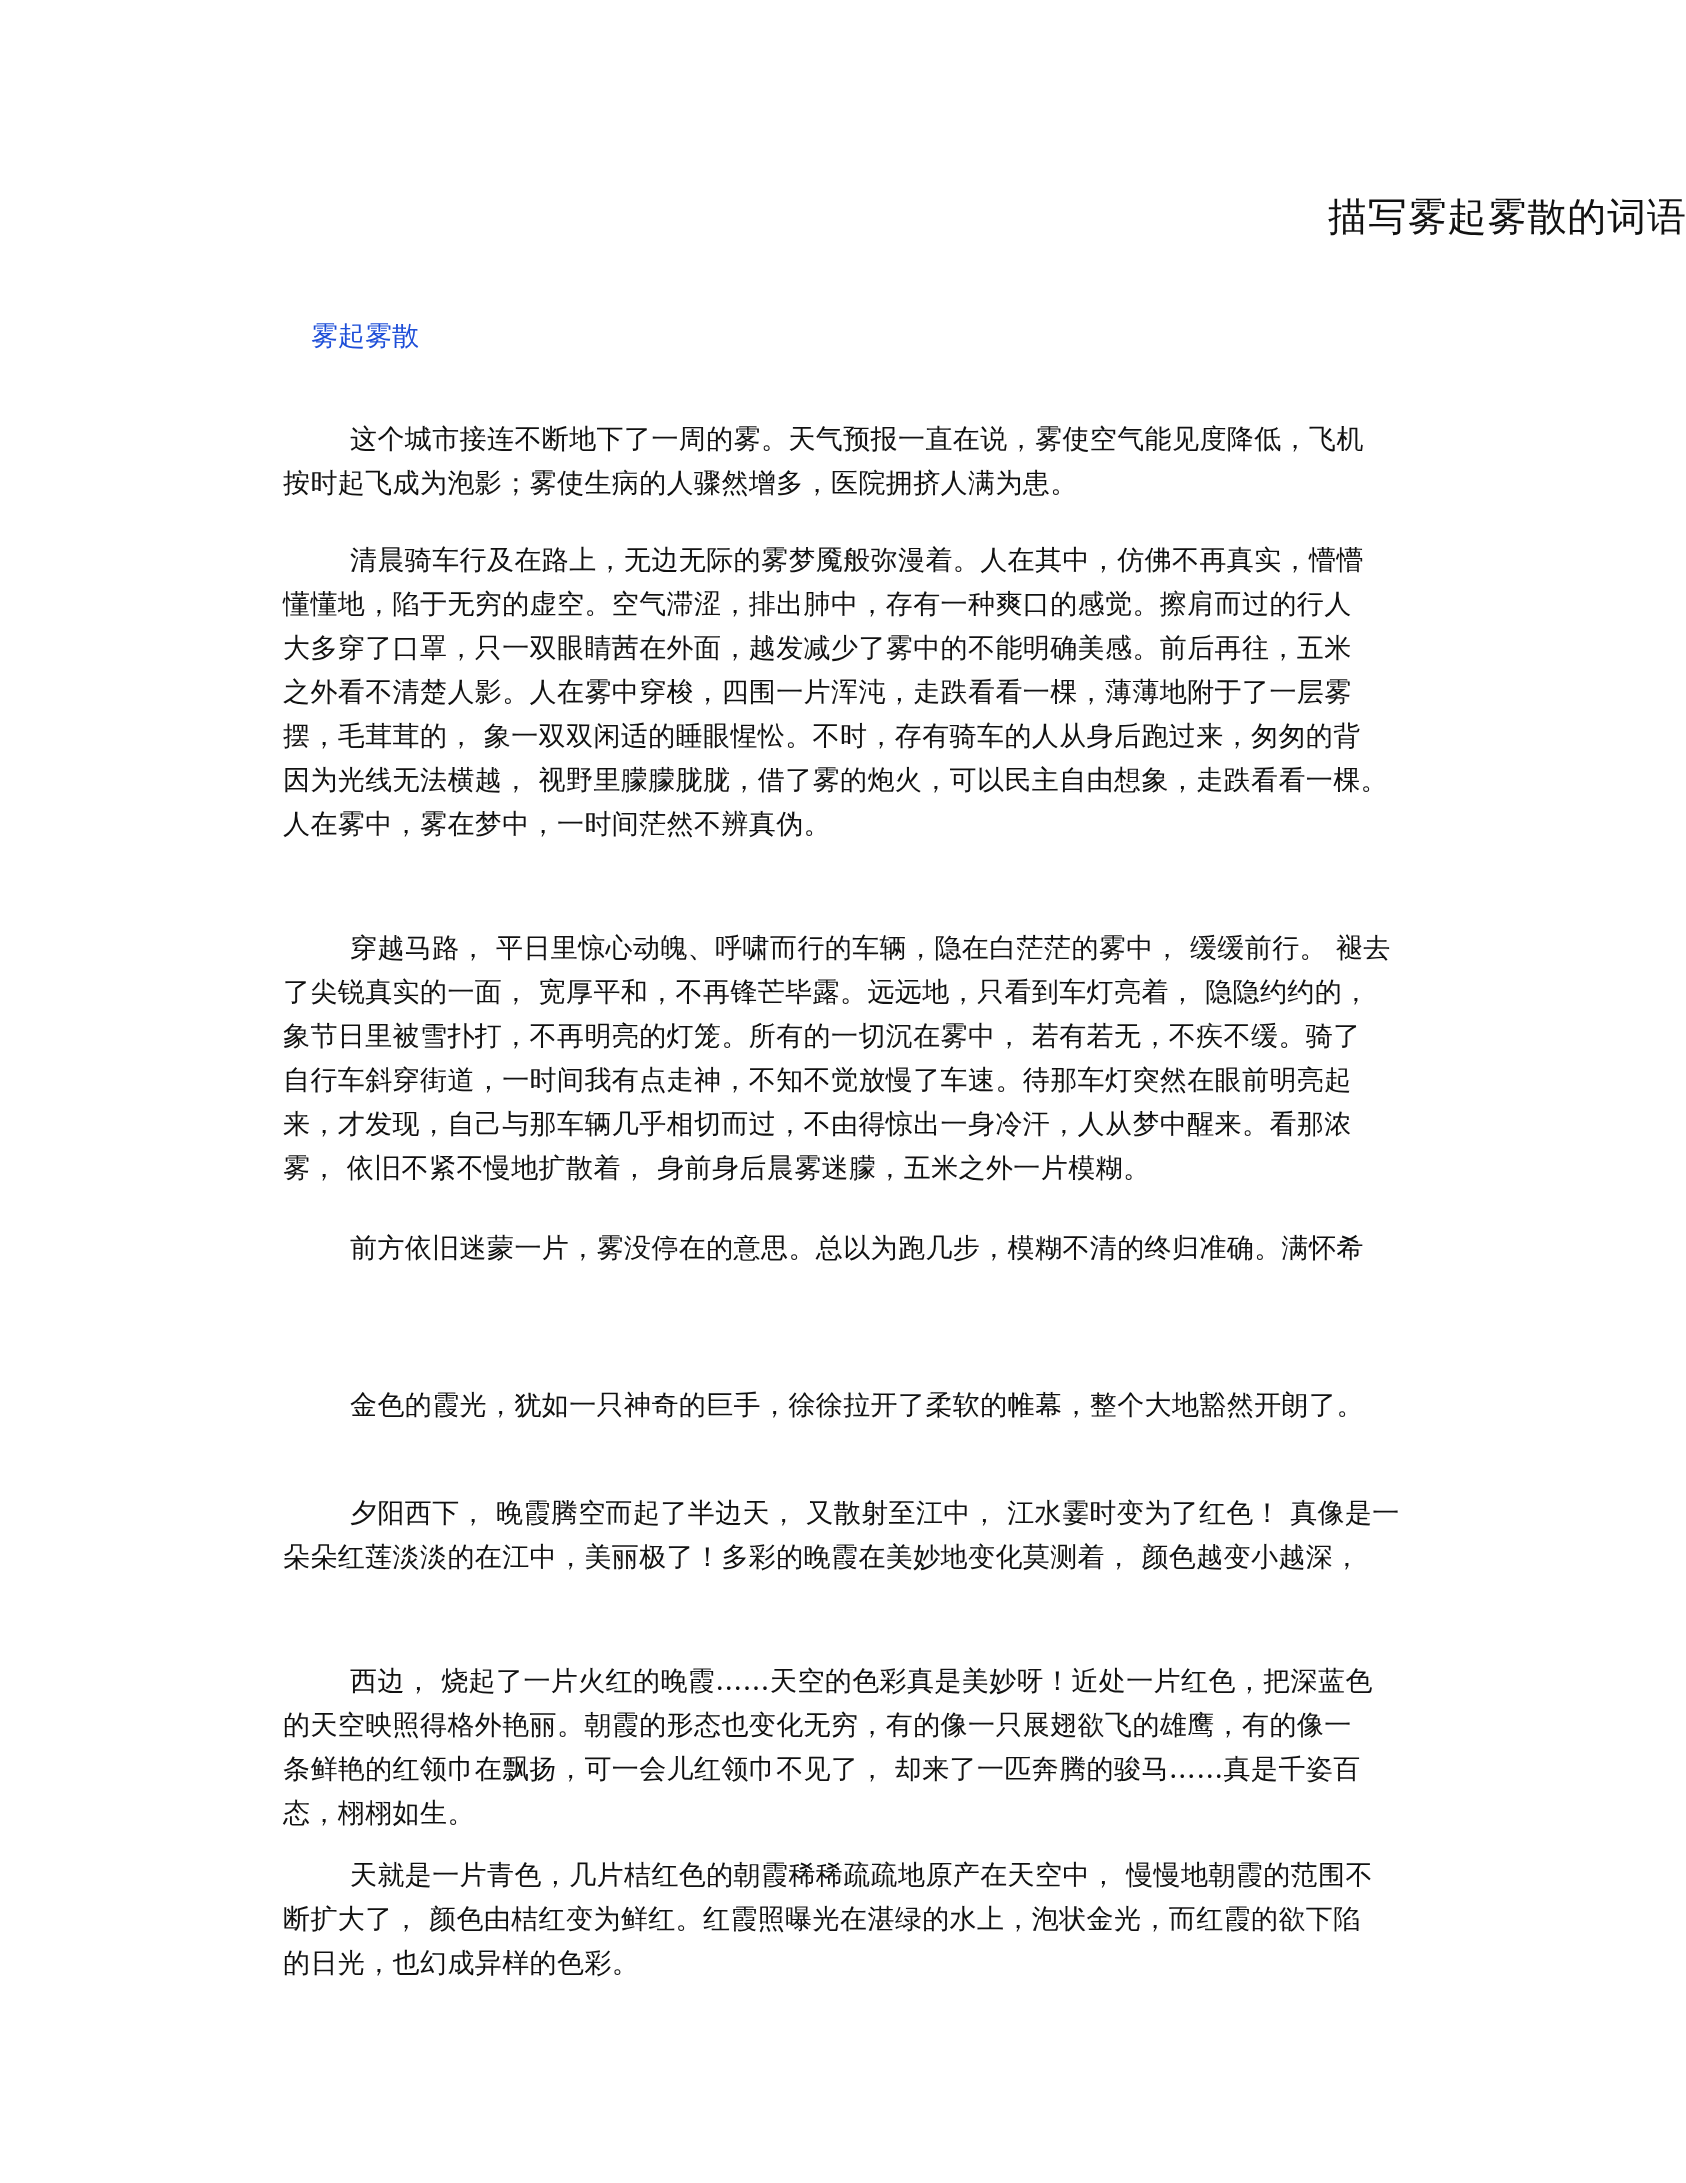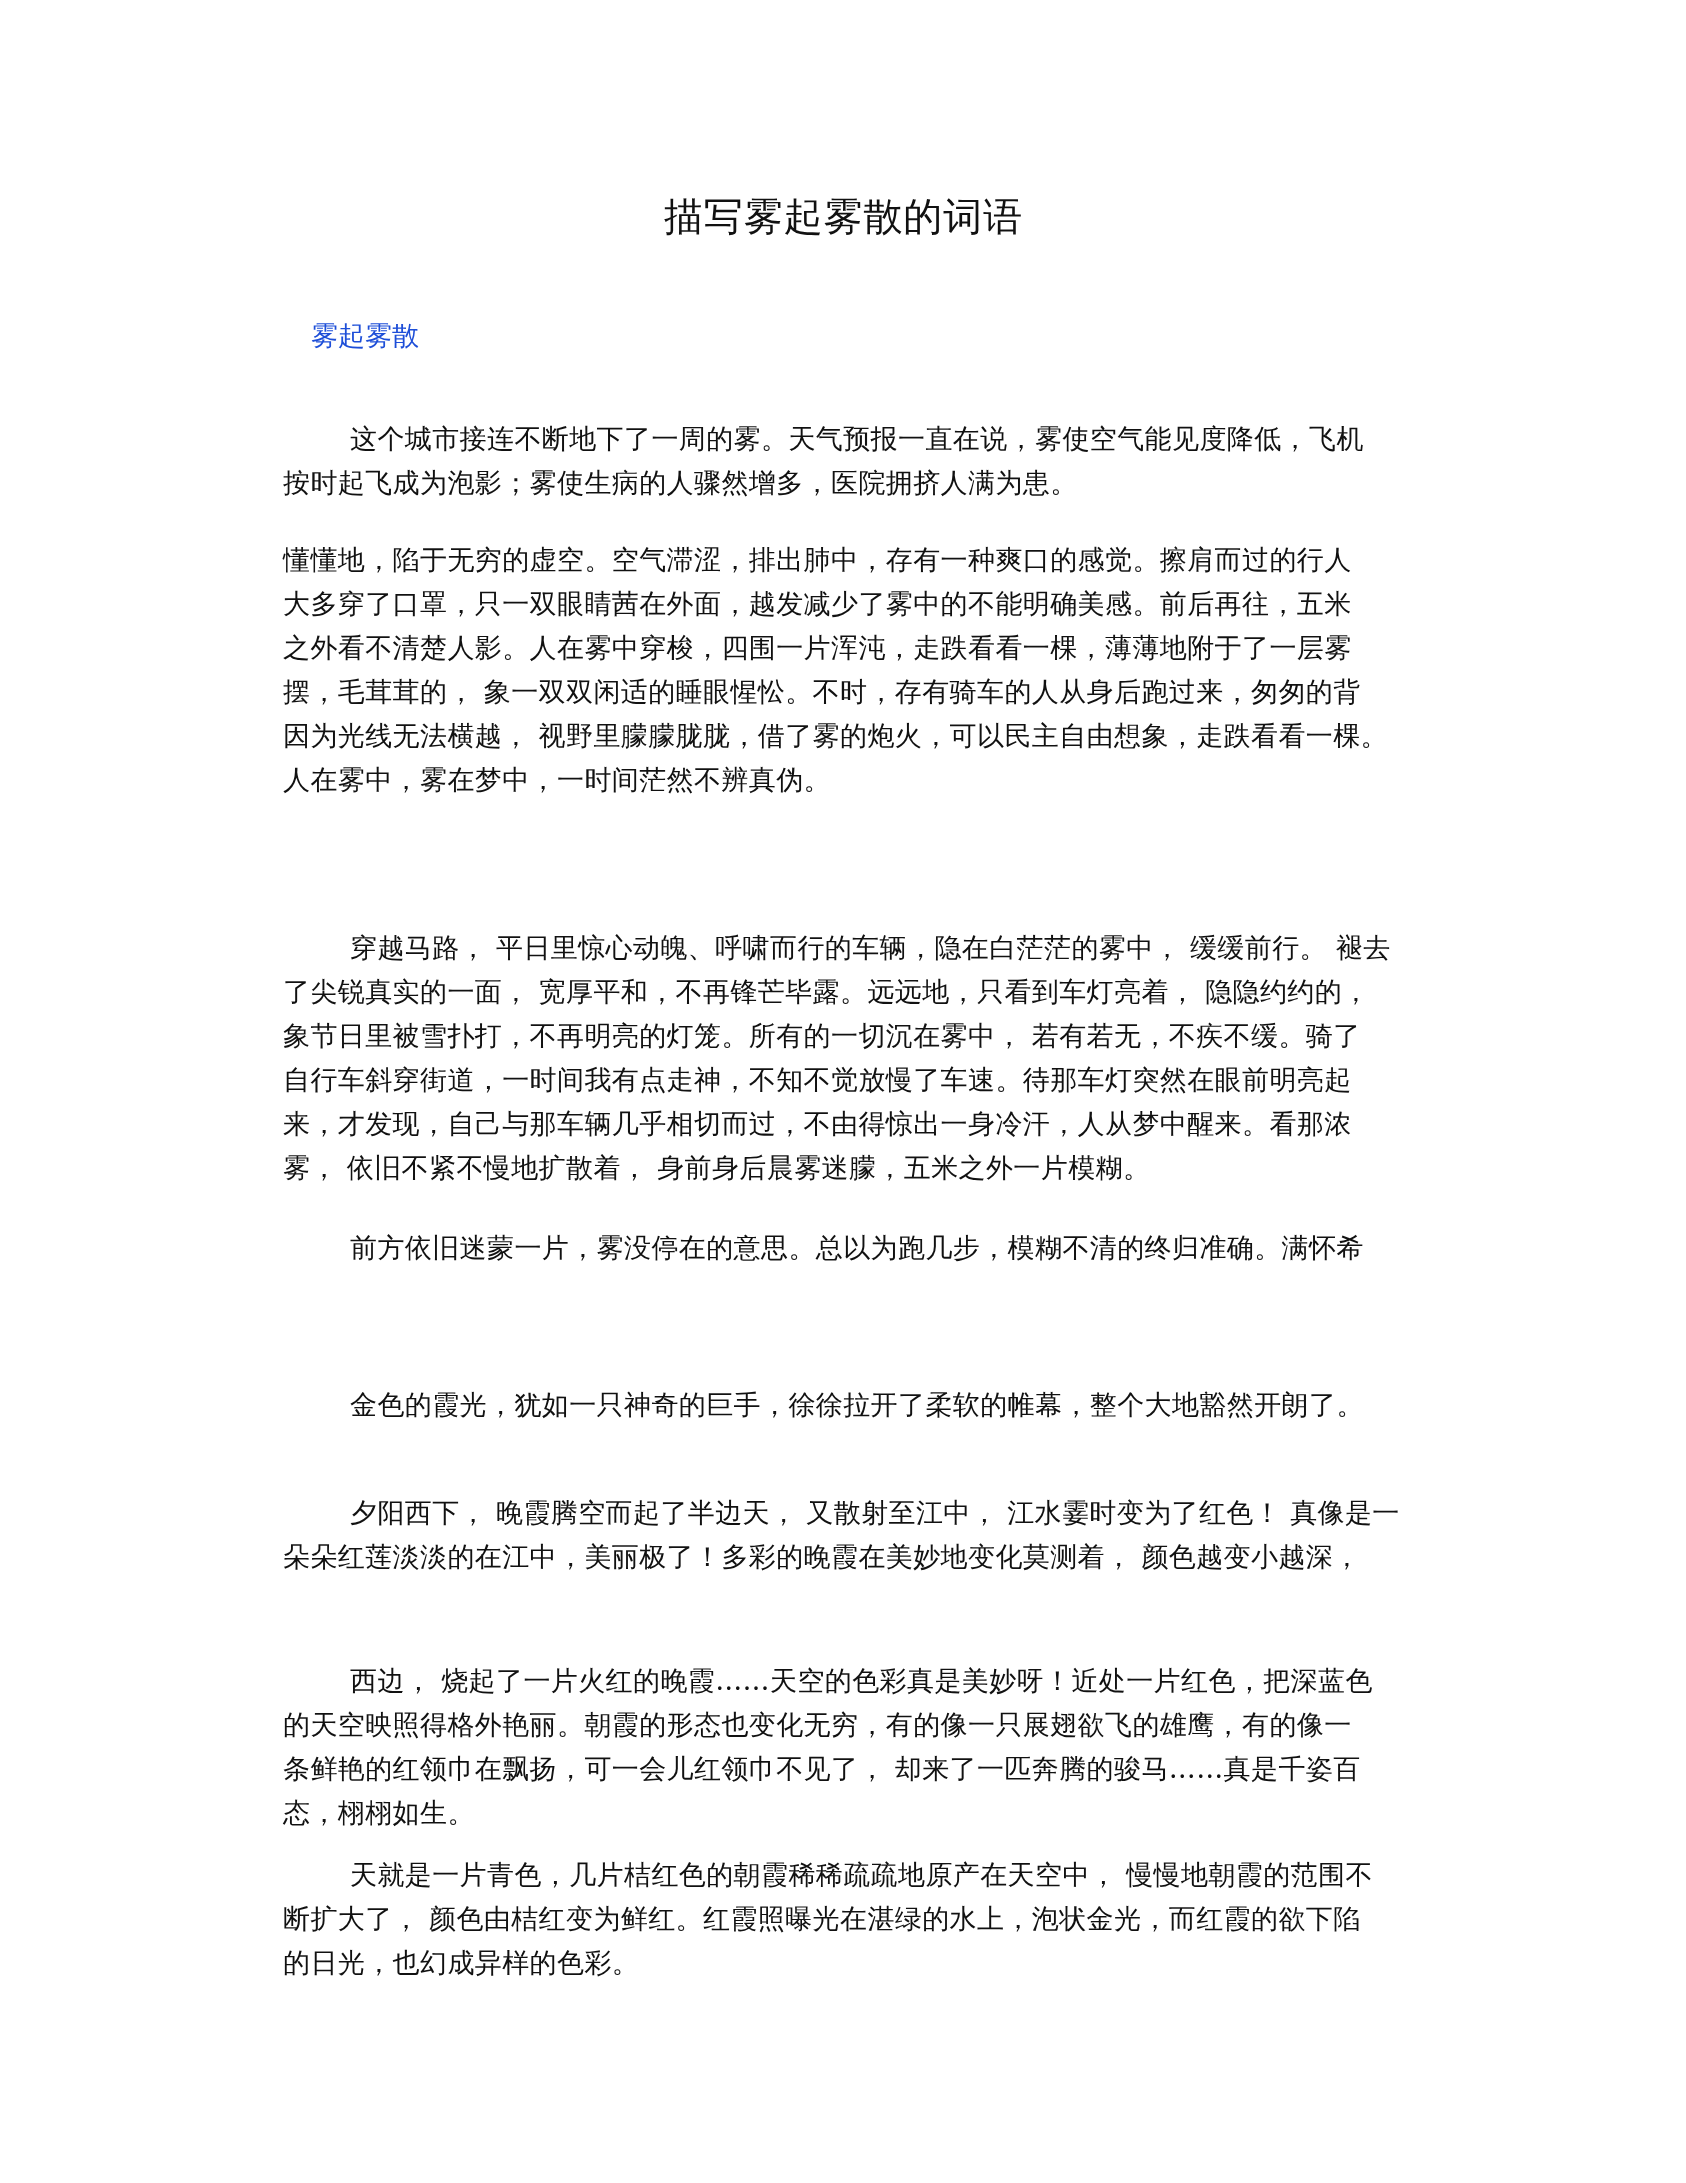--- a/index.html
+++ b/index.html
@@ -19,21 +19,21 @@
       position: absolute;
       left: 0; top: 0;
       width: 1687px; height: 2183px;
       background: #ffffff;
     }
     .title {
       position: absolute;
       left: 0;
       width: 1687px;
       top: 192px;
-      text-align: center;
+      text-align: right;
       font-size: 39px;
       line-height: 49px;
       letter-spacing: 0.9px;
       color: #111111;
     }
     .subtitle {
       position: absolute;
       left: 311px;
       top: 318px;
       font-size: 27px;
@@ -64,20 +64,21 @@
 
 <div class="page">
   <div class="title">描写雾起雾散的词语</div>
   <div class="subtitle">雾起雾散</div>
   <div id="body-paragraphs">
       <div class="para" style="top: 417px;">
         <span class="line indent">这个城市接连不断地下了一周的雾。天气预报一直在说，雾使空气能见度降低，飞机</span>
         <span class="line">按时起飞成为泡影；雾使生病的人骤然增多，医院拥挤人满为患。</span>
       </div>
       <div class="para" style="top: 538px;">
+        <span class="line indent">清晨骑车行及在路上，无边无际的雾梦魇般弥漫着。人在其中，仿佛不再真实，懵懵</span>
         <span class="line">懂懂地，陷于无穷的虚空。空气滞涩，排出肺中，存有一种爽口的感觉。擦肩而过的行人</span>
         <span class="line">大多穿了口罩，只一双眼睛茜在外面，越发减少了雾中的不能明确美感。前后再往，五米</span>
         <span class="line">之外看不清楚人影。人在雾中穿梭，四围一片浑沌，走跌看看一棵，薄薄地附于了一层雾</span>
         <span class="line">摆，毛茸茸的，  象一双双闲适的睡眼惺忪。不时，存有骑车的人从身后跑过来，匆匆的背</span>
         <span class="line">因为光线无法横越，  视野里朦朦胧胧，借了雾的炮火，可以民主自由想象，走跌看看一棵。</span>
         <span class="line">人在雾中，雾在梦中，一时间茫然不辨真伪。</span>
       </div>
       <div class="para" style="top: 926px;">
         <span class="line indent">穿越马路，  平日里惊心动魄、呼啸而行的车辆，隐在白茫茫的雾中，  缓缓前行。  褪去</span>
         <span class="line">了尖锐真实的一面，  宽厚平和，不再锋芒毕露。远远地，只看到车灯亮着，  隐隐约约的，</span>

